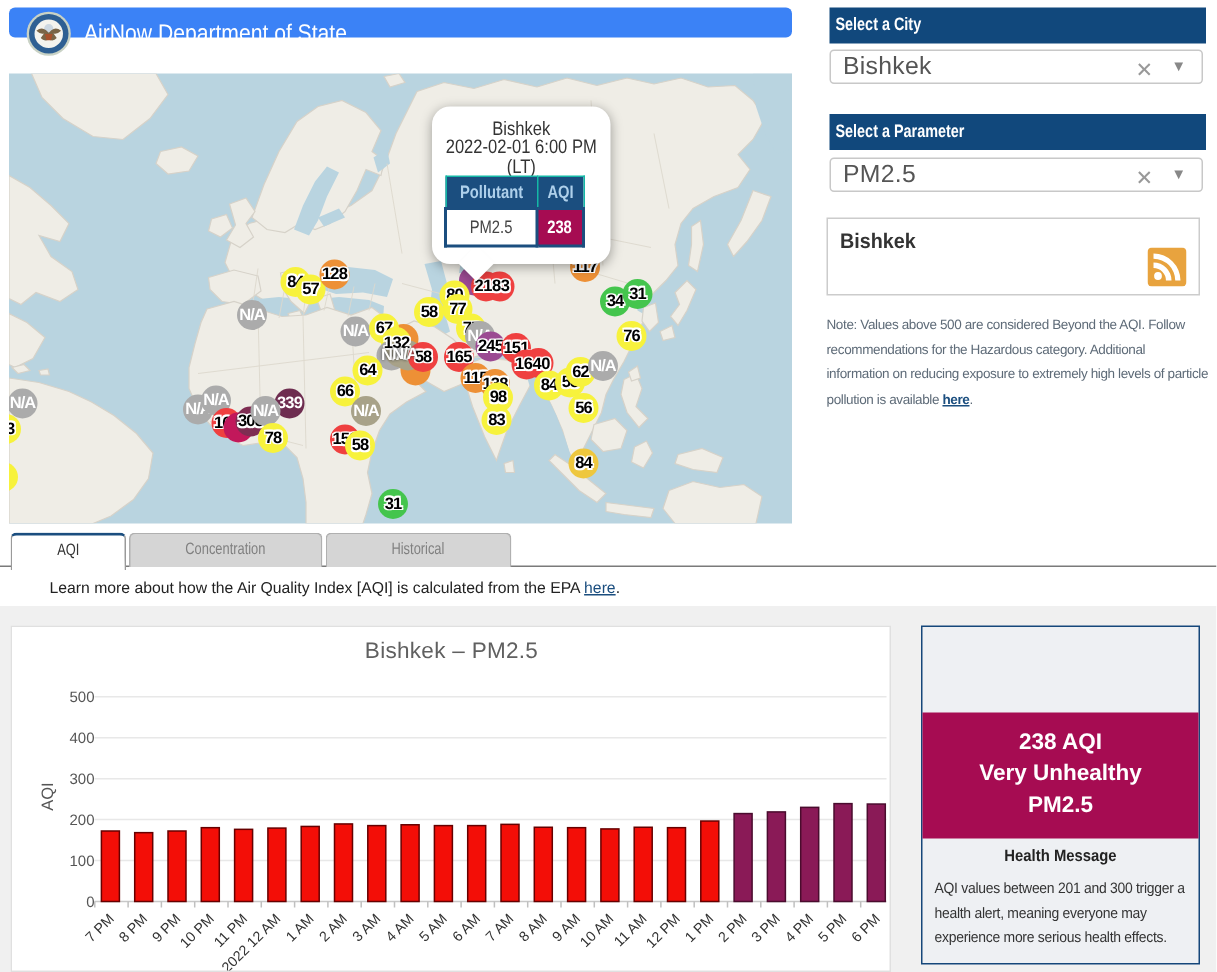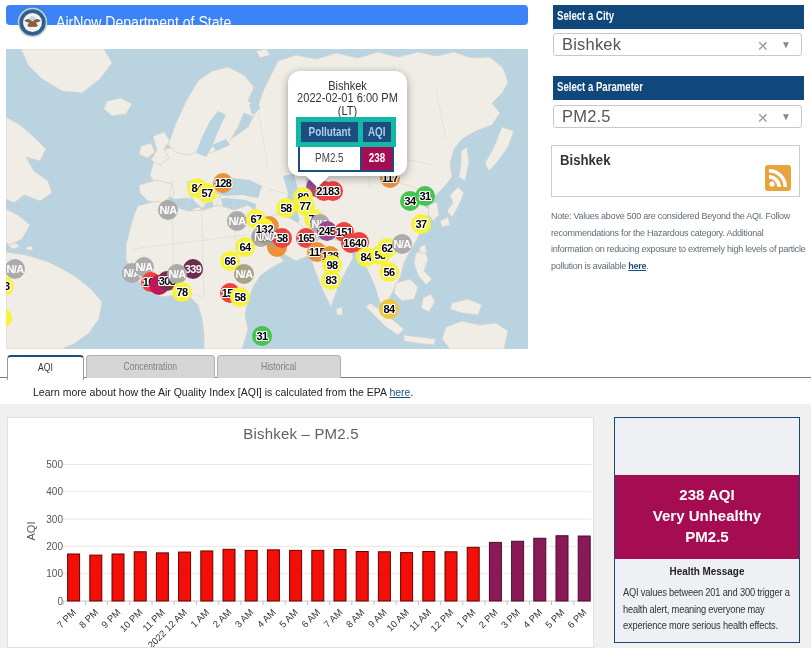--- a/index.html
+++ b/index.html
@@ -16,21 +16,21 @@
 .mk.na { color:#fff; text-shadow:none; }
 .mklbw { position:absolute; font-size:11px; font-weight:bold; color:#fff; letter-spacing:-0.6px; white-space:nowrap; transform:translate(-50%,-50%); text-shadow:0 0 2px rgba(60,60,60,0.9); }
 .mklb { position:absolute; font-size:11px; font-weight:bold; color:#000; letter-spacing:-0.3px; white-space:nowrap; transform:translate(-50%,-50%);
   text-shadow:-1px -1px 0 #fff,1px -1px 0 #fff,-1px 1px 0 #fff,1px 1px 0 #fff,-1px 0 0 #fff,1px 0 0 #fff,0 -1px 0 #fff,0 1px 0 #fff; }
 
 #popup { left:282px; top:22px; width:119px; height:105px; background:#fff; border-radius:12px; box-shadow:0 2px 8px rgba(0,0,0,0.35); text-align:center; font-size:13px; line-height:12.3px; color:#333; }
 #popup .pline { transform:scaleX(0.85); transform-origin:50% 50%; white-space:nowrap; }
 #popup .ptr { position:absolute; left:21px; bottom:-8px; width:17px; height:17px; background:#fff; transform:rotate(45deg); box-shadow:3px 3px 4px rgba(0,0,0,0.12); }
 #ptable { position:absolute; left:8px; top:46px; width:94px; border-collapse:collapse; font-size:12px; }
 #ptable .sq { display:inline-block; transform:scaleX(0.82); transform-origin:50% 50%; white-space:nowrap; }
-#ptable th { background:#1b4e7f; color:#aed0eb; font-weight:bold; padding:4px 3px; border:5px solid #14b8a6; }
+#ptable th { background:#1b4e7f; color:#aed0eb; font-weight:bold; padding:4px 3px; border:1px solid #14b8a6; }
 #ptable td { padding:5px 3px; border:2px solid #1b4e7f; }
 #ptable td.aqi { background:#a60c52; color:#fff; font-weight:bold; }
 
 .sechdr { left:553px; width:251px; height:24px; background:#11487c; color:#fff; font-size:12px; font-weight:bold; line-height:23px; padding-left:4px; }
 .sechdr span { display:inline-block; transform:scaleX(0.8); transform-origin:0 50%; white-space:nowrap; }
 .sel { left:553px; width:249px; height:23px; background:#fff; border:1px solid #c8c8c8; border-radius:3px; font-size:16.5px; letter-spacing:0.2px; color:#555; line-height:20px; padding-left:8px; }
 .sel .x { position:absolute; right:32px; top:2px; color:#999; font-size:14px; }
 .sel .dn { position:absolute; right:10px; top:1px; color:#888; font-size:10px; }
 #rssbox { left:551px; top:145px; width:249px; height:52px; background:#fff; border:1px solid #ccc; }
 #rssbox .city { position:absolute; left:8px; top:6px; font-size:14px; font-weight:bold; color:#333; transform:scaleX(0.94); transform-origin:0 0; }
@@ -171,21 +171,21 @@
         <div class="mk" style="left: 300.75px; top: 192.75px; background: rgb(237, 144, 54);">115</div>
         <div class="mk" style="left: 313.75px; top: 196.75px; background: rgb(237, 144, 54);">138</div>
         <div class="mk" style="left: 315.75px; top: 205.75px; background: rgb(247, 242, 60);">98</div>
         <div class="mk" style="left: 314.75px; top: 220.75px; background: rgb(247, 242, 60);">83</div>
         <div class="mk" style="left: 349.75px; top: 197.75px; background: rgb(247, 242, 60);">84</div>
         <div class="mk" style="left: 363.75px; top: 195.75px; background: rgb(247, 242, 60);">58</div>
         <div class="mk" style="left: 370.75px; top: 188.75px; background: rgb(247, 242, 60);">62</div>
         <div class="mk na" style="left: 385.75px; top: 184.75px; background: rgb(171, 171, 171);">N/A</div>
         <div class="mk" style="left: 393.75px; top: 141.75px; background: rgb(68, 197, 77);">34</div>
         <div class="mk" style="left: 408.75px; top: 136.75px; background: rgb(68, 197, 77);">31</div>
-        <div class="mk" style="left: 404.75px; top: 164.75px; background: rgb(247, 242, 60);">37</div>
+        <div class="mk" style="left: 404.75px; top: 164.75px; background: rgb(247, 242, 60);">76</div>
         <div class="mk" style="left: 372.75px; top: 212.75px; background: rgb(247, 242, 60);">56</div>
         <div class="mk" style="left: 372.75px; top: 249.75px; background: rgb(238, 199, 62);">84</div>
         <div class="mklb" style="left: 322px; top: 142px;">2183</div>
         <div class="mklb" style="left: 349px; top: 193.5px;">1640</div>
         <div class="mklb" style="left: 258.5px; top: 180px;">132</div>
         <div class="mklbw" style="left: 256.5px; top: 188px;">N/A</div>
         <div class="mklbw" style="left: 264px; top: 187px;">N/A</div>
       </div>
     <div class="abs" id="popup">
       <div class="ptr"></div>

